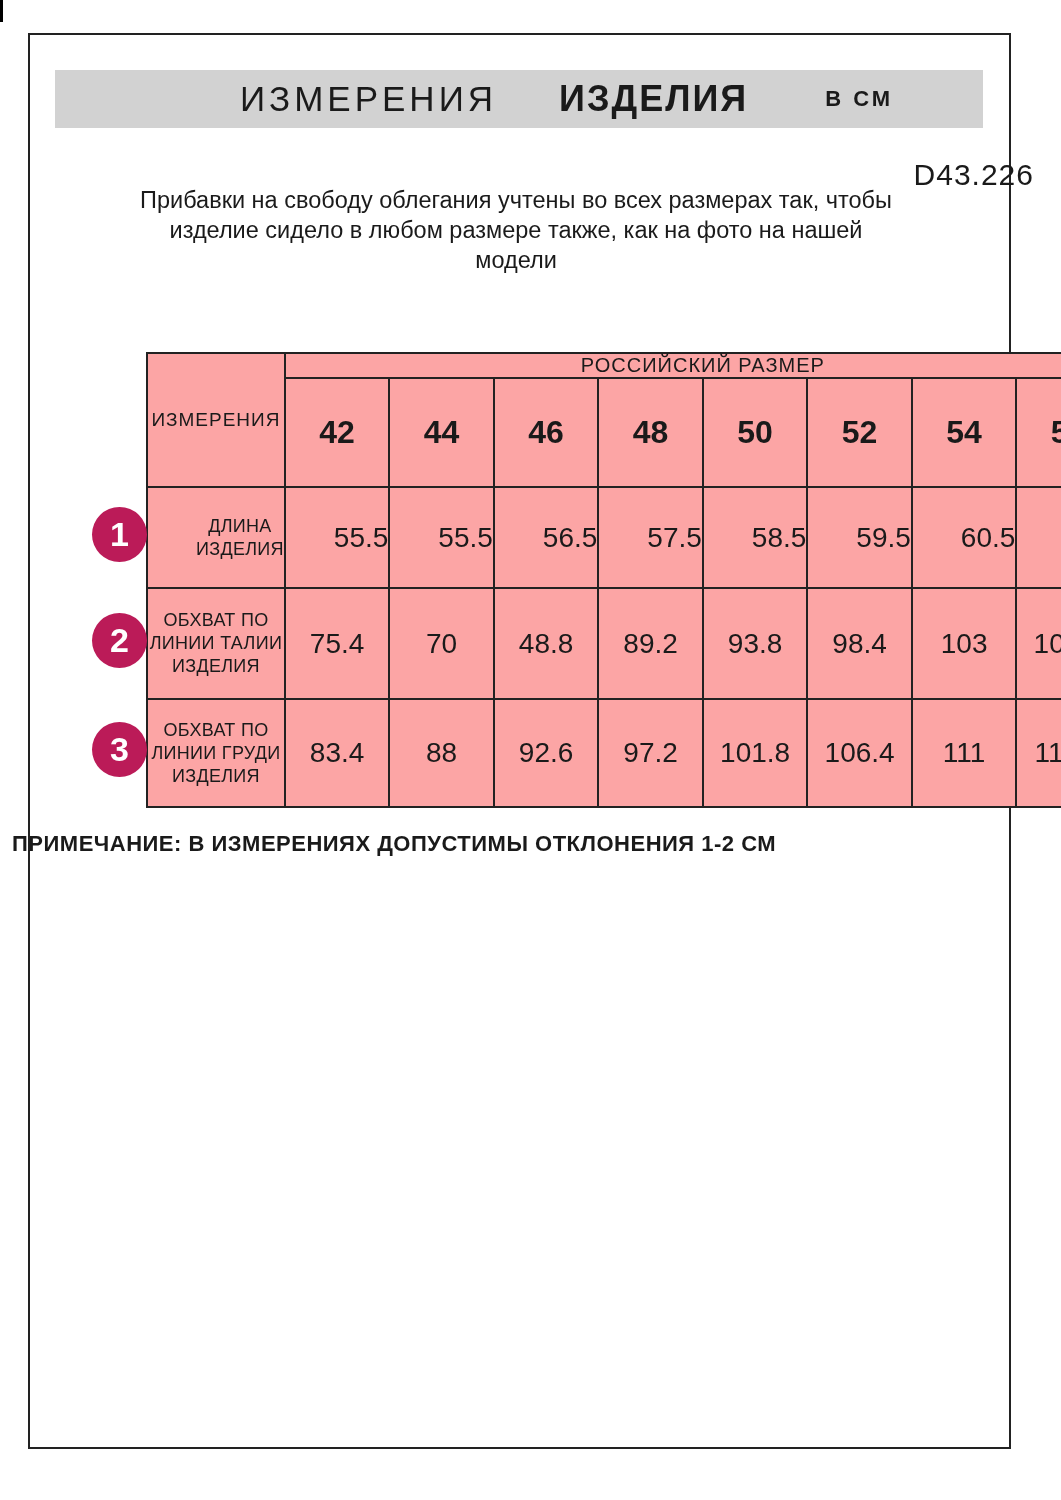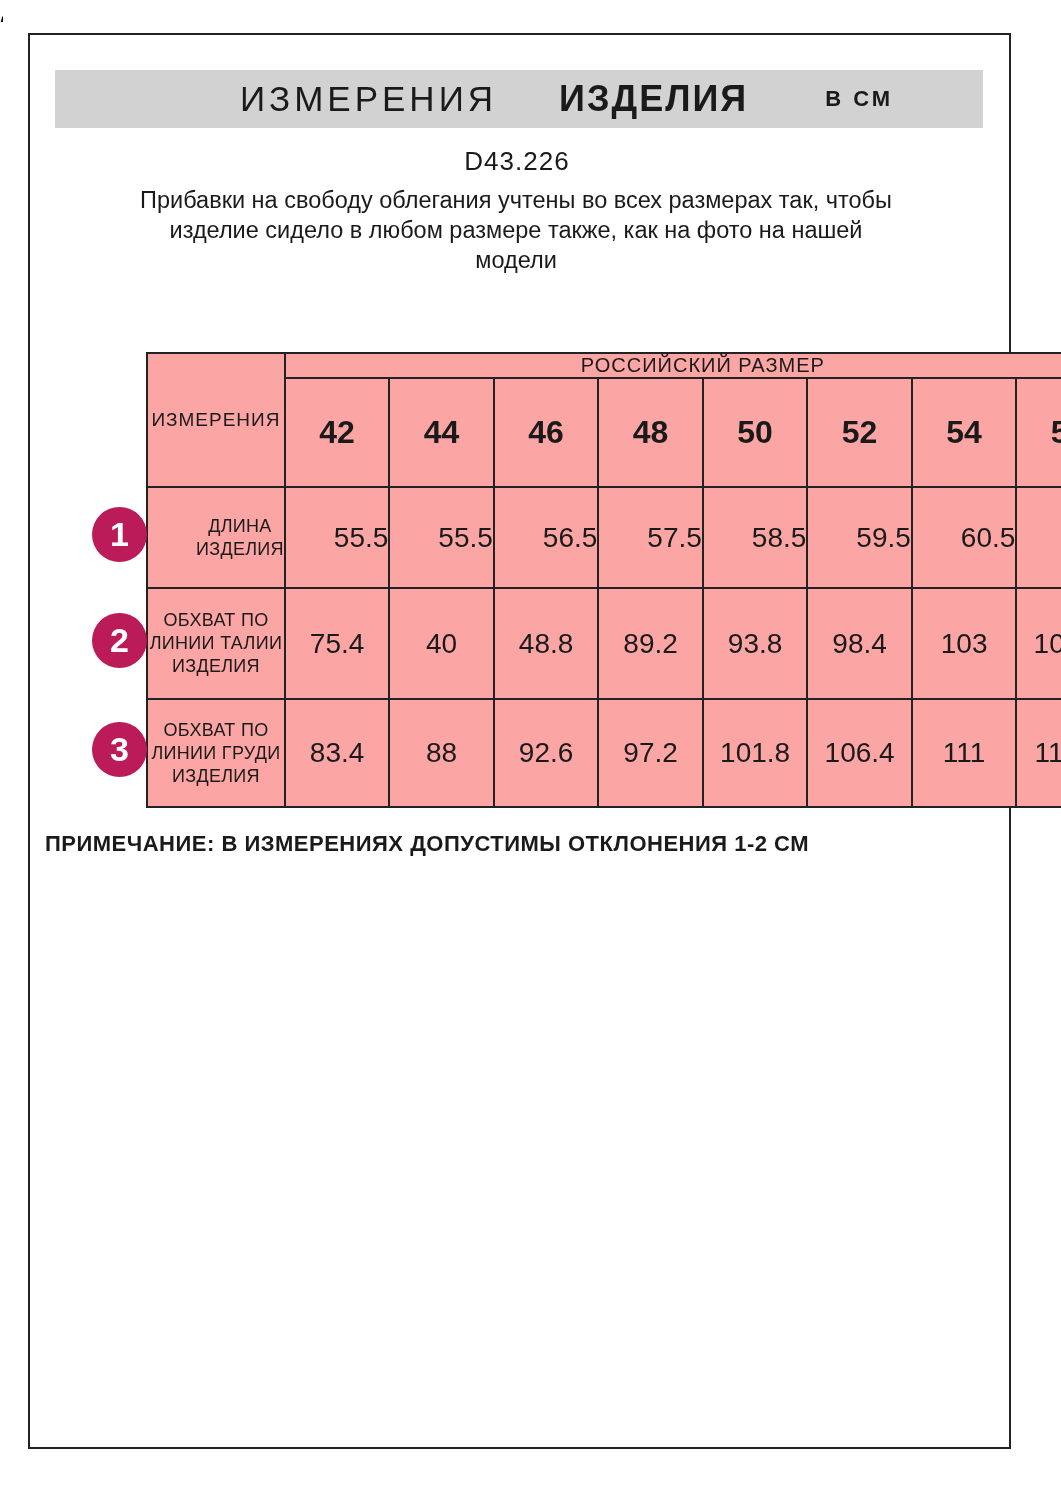--- a/index.html
+++ b/index.html
@@ -1,30 +1,30 @@
 <!DOCTYPE html>
 <html><head>
 <meta charset="utf-8">
 <style>
   * { margin:0; padding:0; box-sizing:border-box; }
   body { background:#ffffff; font-family:"Liberation Sans", sans-serif; color:#1a1a1a; }
-  .page { position:relative; width:1061px; height:1500px; background:#ffffff; overflow:hidden;border-radius:28px; }
+  .page { position:relative; width:1061px; height:1500px; background:#ffffff; overflow:hidden; }
 
   .scan-mark { position:absolute; left:0; top:0; width:3px; height:22px; background:#000; }
 
   .frame { position:absolute; left:28px; top:33px; width:983px; height:1416px; border:2px solid #222; }
 
   .banner { position:absolute; left:55px; top:70px; width:928px; height:58px; background:#d2d2d2;
             display:flex; align-items:center; justify-content:center; padding-left:95px; }
   .banner .t1 { font-size:35px; letter-spacing:4px; }
   .banner .t2 { font-size:36px; font-weight:bold; letter-spacing:2px; margin-left:62px; }
   .banner .t3 { font-size:22px; font-weight:bold; letter-spacing:3px; margin-left:77px; }
 
-  .code { position:absolute; top:146px; left:0; width:1034px; text-align:center;
-          font-size:26px; letter-spacing:1px; }
+  .code { position:absolute; top:158px; left:0; width:1034px; text-align:right;
+          font-size:30px; letter-spacing:1px; }
 
   .intro { position:absolute; top:185px; left:60px; width:912px; text-align:center;
            font-size:23.5px; line-height:30px; }
 
   .table-wrap { position:absolute; left:146px; top:352px; }
   table { border-collapse:collapse; table-layout:fixed; }
   td { border:2px solid #222; text-align:center; vertical-align:middle; background:#fca5a5; }
   td.corner { font-size:19px; letter-spacing:1px; }
   td.span-h { height:21px; font-size:20px; letter-spacing:1px; }
   tr.sizes-row td { height:109px; font-size:32px; font-weight:bold; }
@@ -34,21 +34,21 @@
   td.rlabel { font-size:18px; line-height:23px; letter-spacing:0.3px; }
   td.val { font-size:28px; }
 
   .badge { position:absolute; left:92px; width:55px; height:55px; border-radius:50%;
            background:#bb1b58; color:#ffffff; font-weight:bold; font-size:34px;
            display:flex; align-items:center; justify-content:center; }
   .badge.b1 { top:507px; }
   .badge.b2 { top:613px; }
   .badge.b3 { top:722px; }
 
-  .note { position:absolute; top:831px; left:0; width:854px; text-align:center;
+  .note { position:absolute; top:831px; left:12px; width:854px; text-align:left;
           font-weight:bold; font-size:22px; letter-spacing:0.5px; }
 </style>
 </head>
 <body>
 
 <div class="page">
 
   <div class="scan-mark"></div>
   <div class="frame"></div>
 
@@ -108,21 +108,21 @@
         <td class="val">60.5</td>
         <td class="val">61.5</td>
       </tr>
       <tr class="r2">
         <td class="rlabel">
           <div>ОБХВАТ ПО</div>
           <div>ЛИНИИ ТАЛИИ</div>
           <div>ИЗДЕЛИЯ</div>
         </td>
         <td class="val">75.4</td>
-        <td class="val">40</td>
+        <td class="val">70</td>
         <td class="val">48.8</td>
         <td class="val">89.2</td>
         <td class="val">93.8</td>
         <td class="val">98.4</td>
         <td class="val">103</td>
         <td class="val">107.6</td>
       </tr>
       <tr class="r3">
         <td class="rlabel">
           <div>ОБХВАТ ПО</div>

